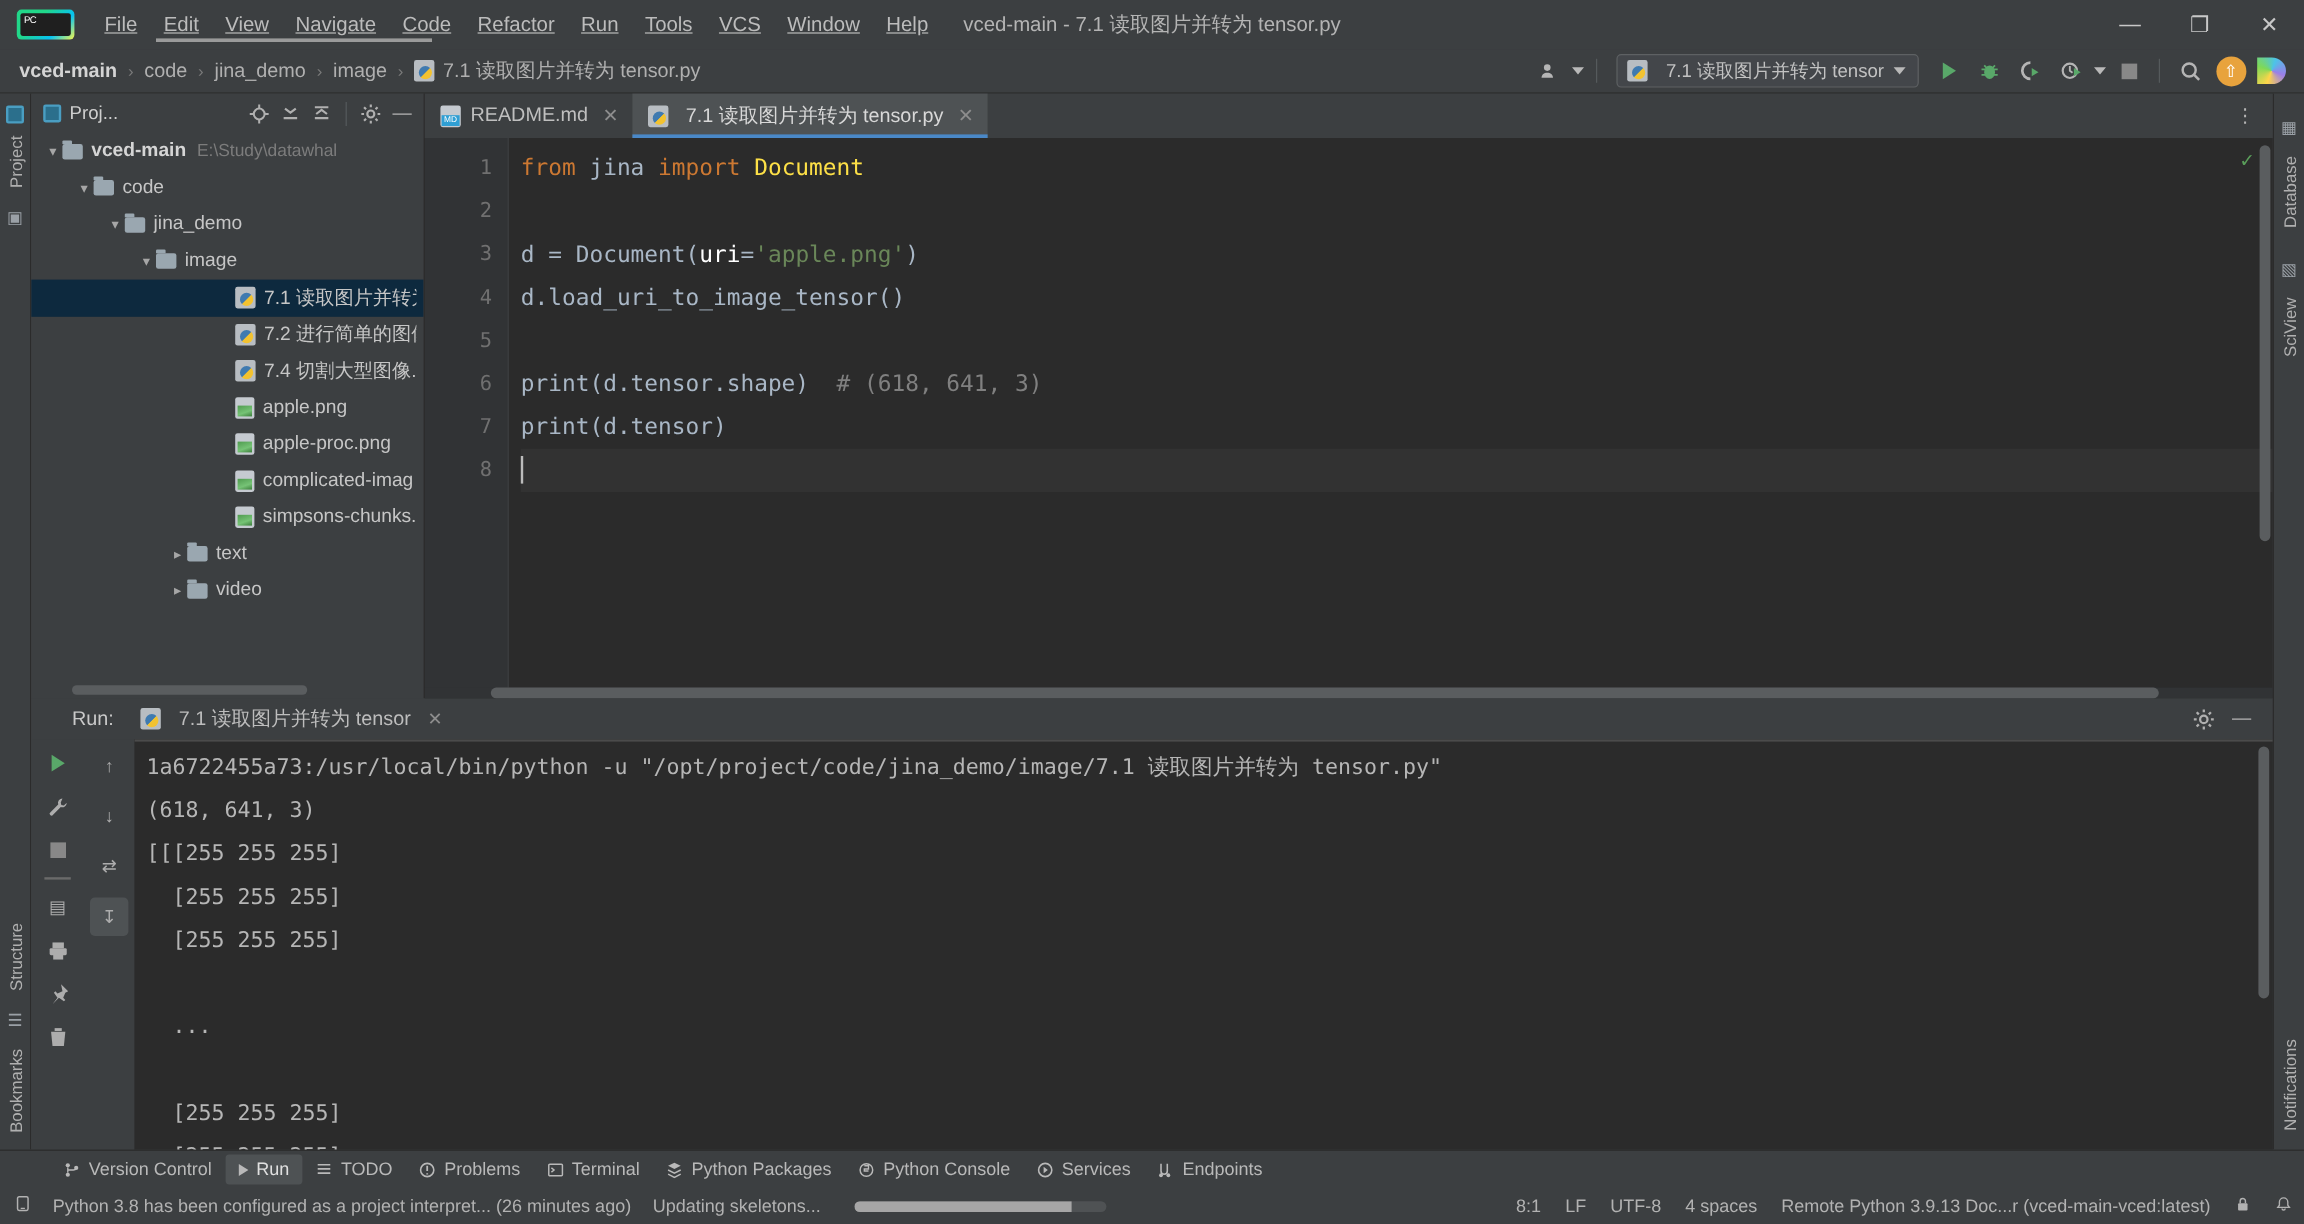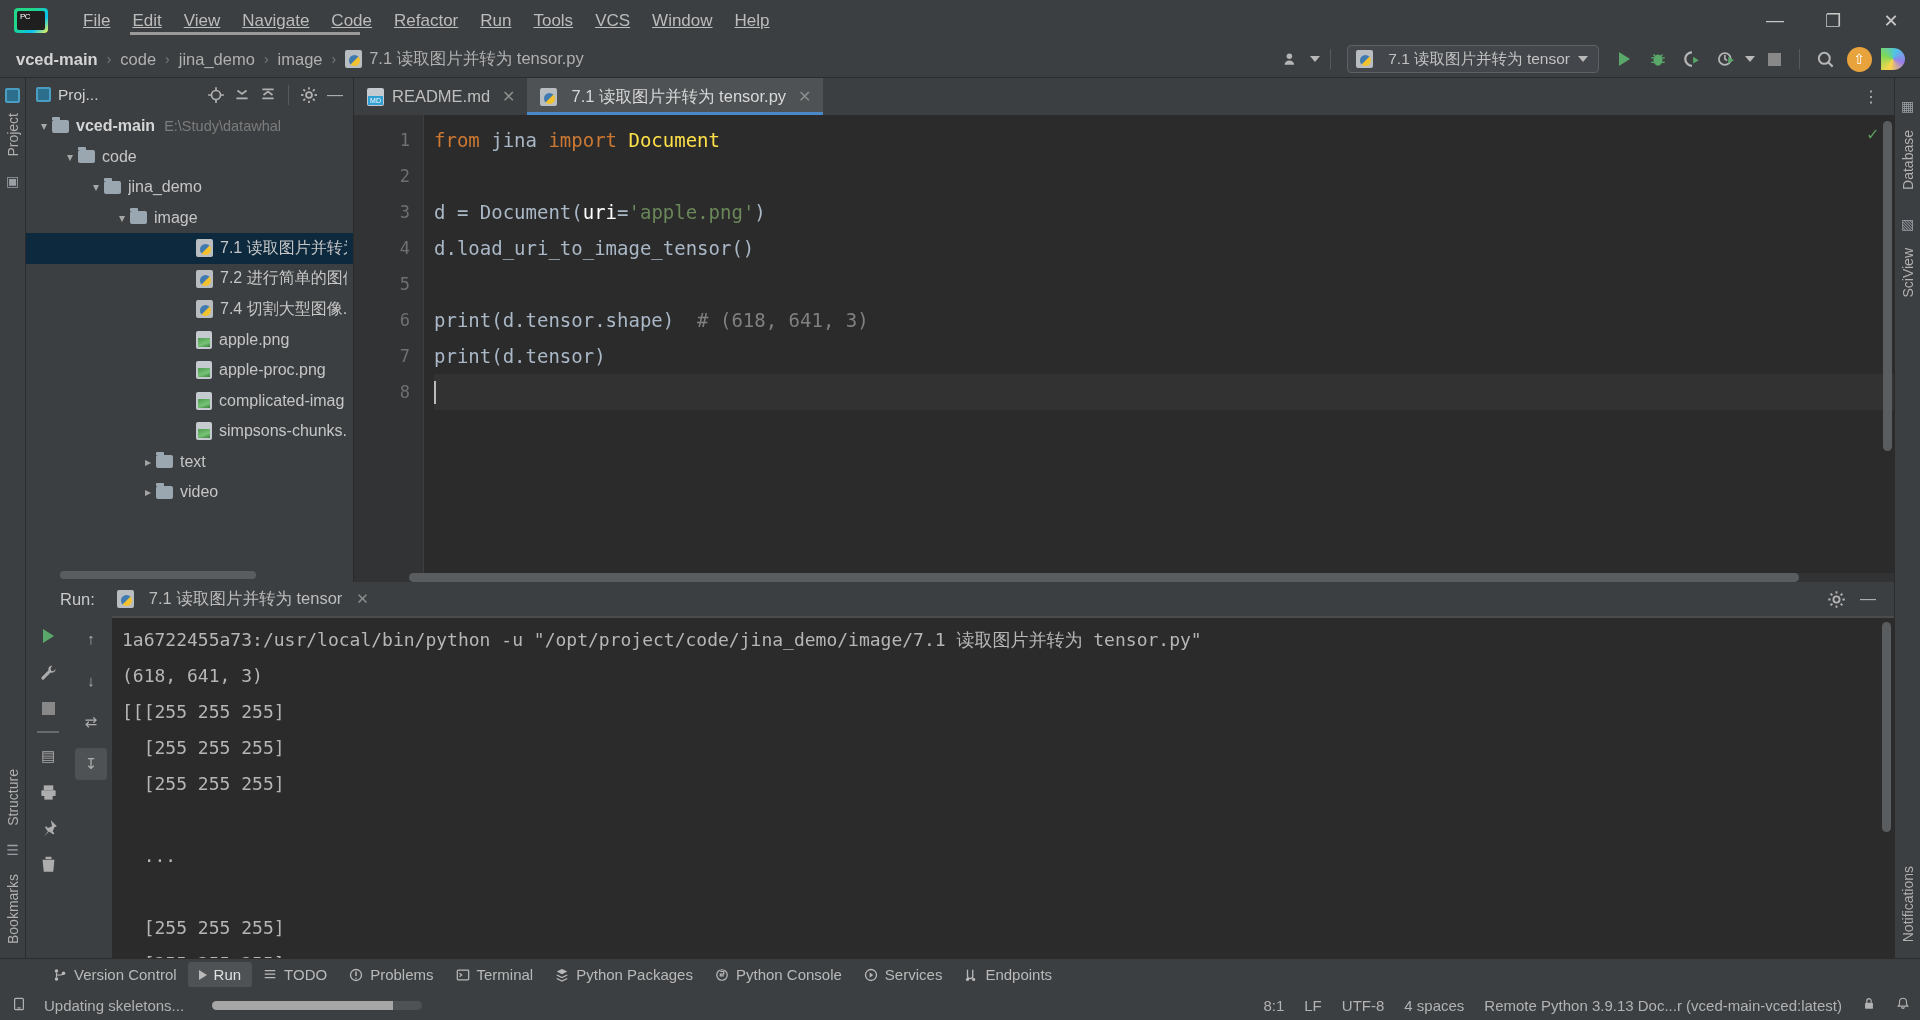--- a/index.html
+++ b/index.html
@@ -11,21 +11,21 @@
     color: #bbbbbb;
   }
   #app { position: relative; width: 1920px; height: 1020px; display: flex; flex-direction: column; }
 
   
   .titlebar {
     height: 41px; background: #3c3f41; display: flex; align-items: center;
     flex: 0 0 41px; position: relative;
   }
   .pc-logo {
-    width: 34px; height: 25px; margin-left: 14px; margin-right: 24px;
+    width: 48px; height: 25px; margin-left: 14px; margin-right: 14px;
     border-radius: 4px; position: relative; overflow: hidden;
     background: linear-gradient(135deg,#21d789 0%,#21d789 35%,#07c3f2 70%,#fcf84a 100%);
     flex: 0 0 auto;
   }
   .pc-logo:after {
     content: ""; position: absolute; left: 3px; top: 3px; right: 3px; bottom: 3px;
     background: #1f1f1f; border-radius: 2px;
   }
   .pc-logo .pct {
     position: absolute; z-index: 2; left: 6px; top: 4px; font-size: 8px;
@@ -313,20 +313,21 @@
       <div class="menu-item"><u>View</u></div>
       <div class="menu-item"><u>Navigate</u></div>
       <div class="menu-item"><u>Code</u></div>
       <div class="menu-item"><u>Refactor</u></div>
       <div class="menu-item"><u>Run</u></div>
       <div class="menu-item"><u>Tools</u></div>
       <div class="menu-item"><u>VCS</u></div>
       <div class="menu-item"><u>Window</u></div>
       <div class="menu-item"><u>Help</u></div>
     </div>
+    <div class="win-title">vced-main - 7.1 读取图片并转为 tensor.py</div>
     <div class="win-buttons">
       <div class="win-btn">
           <span>—</span>
         </div>
       <div class="win-btn">
           <span>❐</span>
         </div>
       <div class="win-btn close">
           <span>✕</span>
         </div>
@@ -729,20 +730,21 @@
     </div>
   </div>
 
   <div class="statusbar">
     <span class="sb-item">
       <svg width="14" height="16" viewBox="0 0 16 16">
           <rect x="3" y="1.5" width="10" height="13" rx="1.5" stroke="#b2b2b2" stroke-width="1.4" fill="none"></rect>
           <path d="M6 12.5h4" stroke="#b2b2b2" stroke-width="1.3"></path>
         </svg>
     </span>
+    <span class="sb-item">Python 3.8 has been configured as a project interpret... (26 minutes ago)</span>
     <span class="sb-item">Updating skeletons...</span>
     <span class="progress-track">
         <i></i>
       </span>
     <span class="sb-right">
       <span>8:1</span>
       <span>LF</span>
       <span>UTF-8</span>
       <span>4 spaces</span>
       <span>Remote Python 3.9.13 Doc...r (vced-main-vced:latest)</span>

